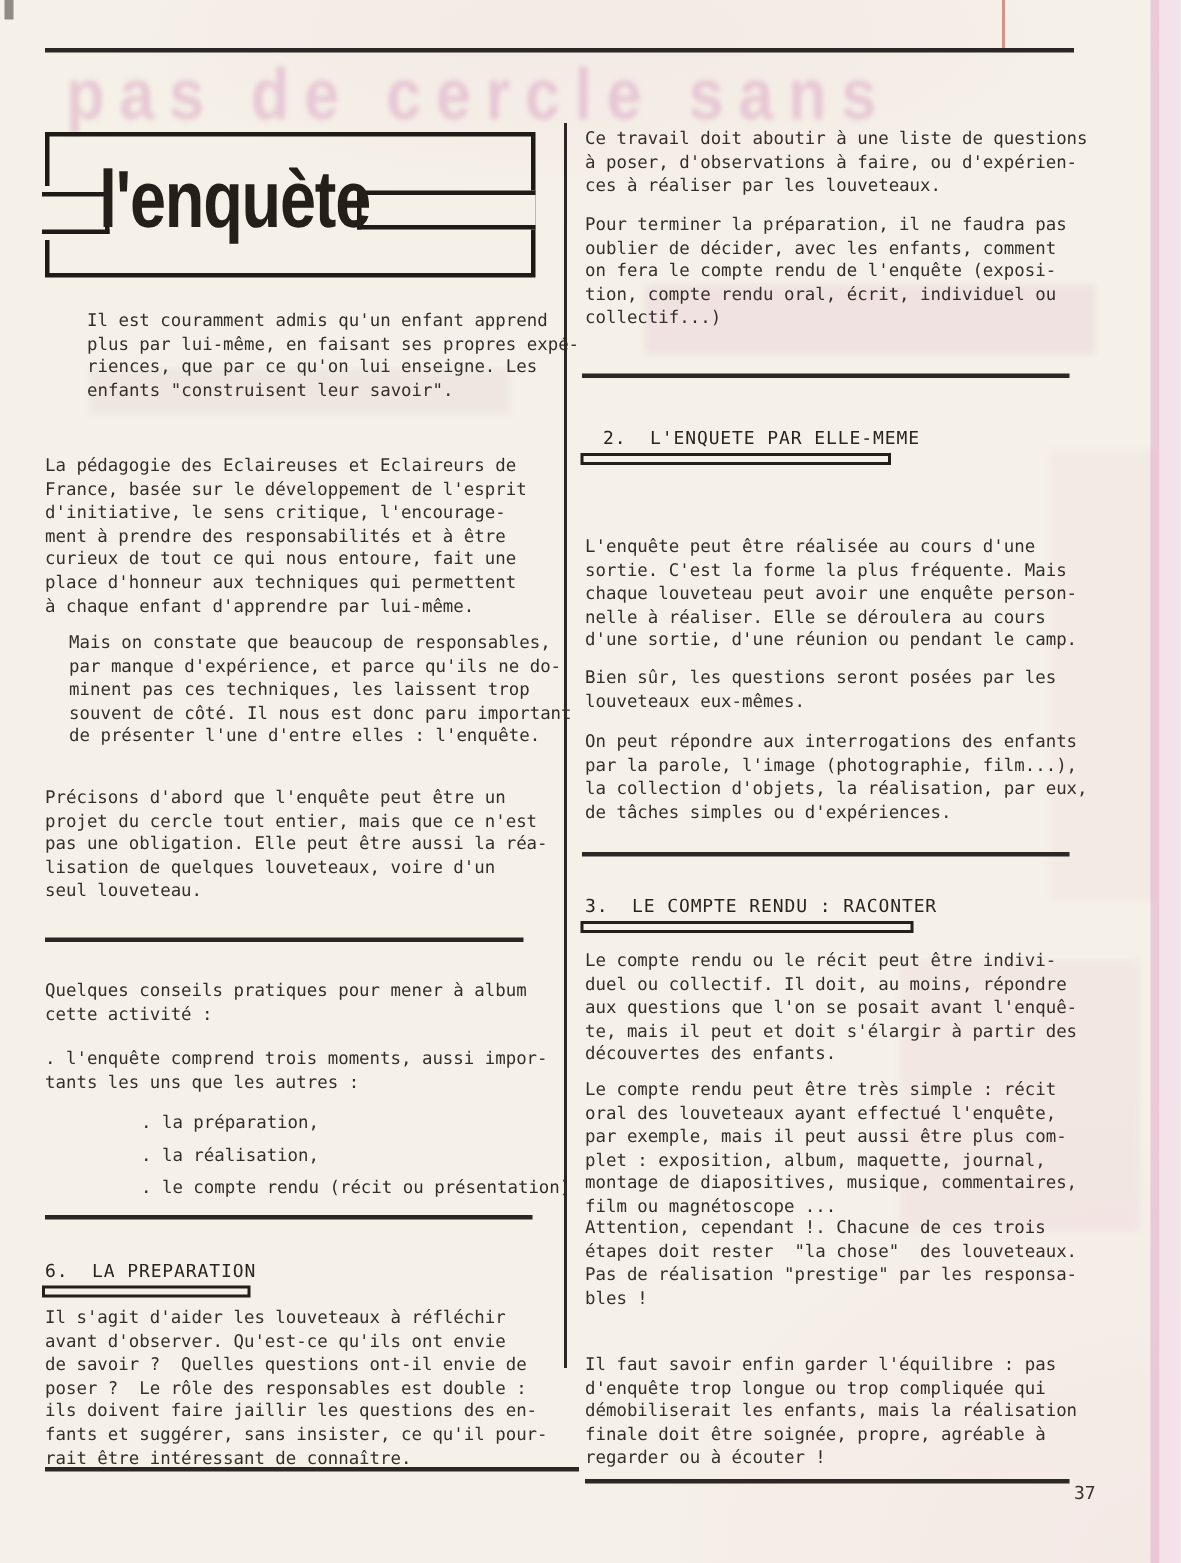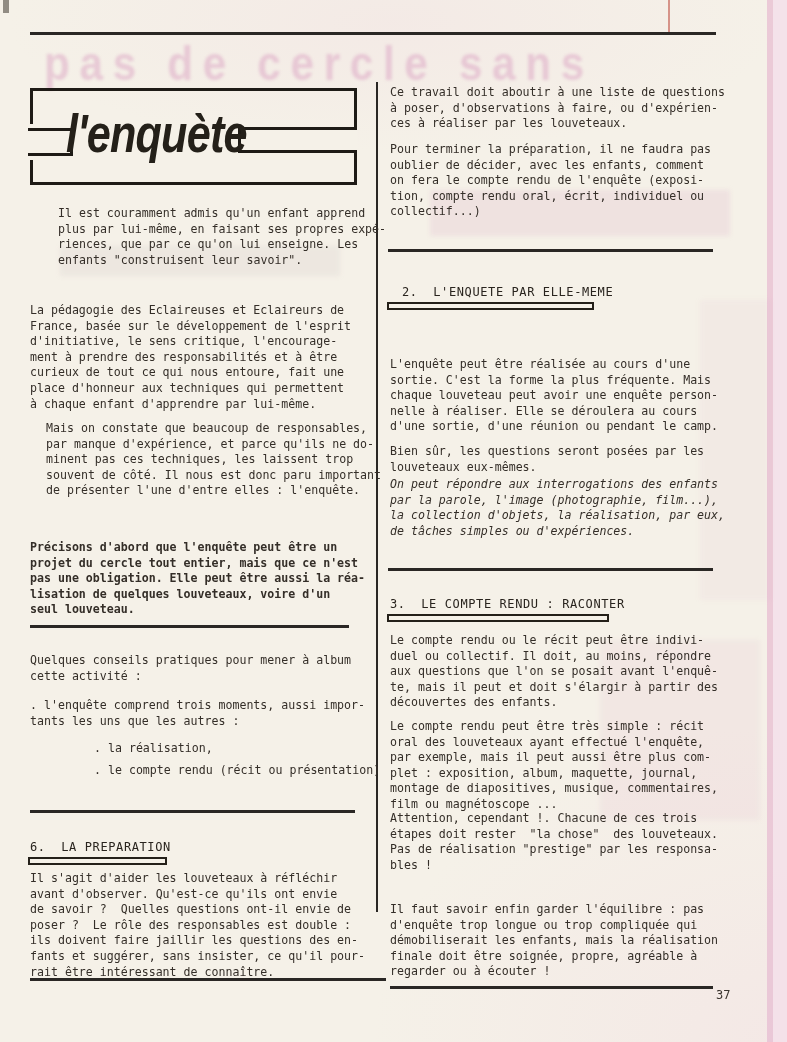--- a/index.html
+++ b/index.html
@@ -41,21 +41,20 @@
   .heading{
     position:absolute;font-size:12px;color:#29241e;letter-spacing:.6px;
     white-space:pre;
   }
   .hbar{position:absolute;height:4px;border:2px solid #242019;background:#f5f1e8;}
 
   
   .title-box{
     position:absolute;left:30px;top:88px;width:321px;height:91px;
     border:3px solid #1e1b16;
-    font-style:italic;
   }
   .title-text{
     position:absolute;left:33px;top:11px;
     font-family:"Liberation Sans", sans-serif;font-weight:700;font-size:54px;
     letter-spacing:-1px;color:#242019;
     transform:scaleX(.8);transform-origin:left top;white-space:nowrap;
   }
   .title-notch-gap{position:absolute;left:-5px;top:33px;width:9px;height:36px;background:#f5f1e8;}
   .title-notch-tab{
     position:absolute;left:-5px;top:37px;width:42px;height:22px;background:#f5f1e8;
@@ -104,34 +103,35 @@
 d'initiative, le sens critique, l'encourage-
 ment à prendre des responsabilités et à être
 curieux de tout ce qui nous entoure, fait une
 place d'honneur aux techniques qui permettent
 à chaque enfant d'apprendre par lui-même.</div>
 <div class="tp" style="left:46px;top:421px;">Mais on constate que beaucoup de responsables,
 par manque d'expérience, et parce qu'ils ne do-
 minent pas ces techniques, les laissent trop
 souvent de côté. Il nous est donc paru important
 de présenter l'une d'entre elles : l'enquête.</div>
-<div class="tp" style="left:30px;top:540px;font-weight:bold;">Précisons d'abord que l'enquête peut être un
+<div class="tp" style="left:30px;top:524px;">Précisons d'abord que l'enquête peut être un
 projet du cercle tout entier, mais que ce n'est
 pas une obligation. Elle peut être aussi la réa-
 lisation de quelques louveteaux, voire d'un
 seul louveteau.</div>
 
 <div class="rule" style="left:30px;top:625px;width:319px;"></div>
 
 <div class="tp" style="left:30px;top:653px;">Quelques conseils pratiques pour mener à album
 cette activité :</div>
 <div class="tp" style="left:30px;top:698px;">. l'enquête comprend trois moments, aussi impor-
 tants les uns que les autres :</div>
 
 <div style="position:absolute;left:94px;top:741px;">
+  <div class="tp" style="position:static;margin-bottom:6px;">. la préparation,</div>
   <div class="tp" style="position:static;margin-bottom:6px;">. la réalisation,</div>
   <div class="tp" style="position:static;">. le compte rendu (récit ou présentation)</div>
 </div>
 
 <div class="rule" style="left:30px;top:810px;width:325px;"></div>
 
 <div class="heading" style="left:30px;top:840px;">6.  LA PREPARATION</div>
 <div class="hbar" style="left:28px;top:857px;width:135px;"></div>
 <div class="tp" style="left:30px;top:871px;">Il s'agit d'aider les louveteaux à réfléchir
 avant d'observer. Qu'est-ce qu'ils ont envie
@@ -157,21 +157,21 @@
 <div class="heading" style="left:390px;top:285px;margin-left:12px;">2.  L'ENQUETE PAR ELLE-MEME</div>
 <div class="hbar" style="left:387px;top:302px;width:203px;"></div>
 
 <div class="tp" style="left:390px;top:357px;">L'enquête peut être réalisée au cours d'une
 sortie. C'est la forme la plus fréquente. Mais
 chaque louveteau peut avoir une enquête person-
 nelle à réaliser. Elle se déroulera au cours
 d'une sortie, d'une réunion ou pendant le camp.</div>
 <div class="tp" style="left:390px;top:444px;">Bien sûr, les questions seront posées par les
 louveteaux eux-mêmes.</div>
-<div class="tp" style="left:390px;top:477px;font-style:italic;">On peut répondre aux interrogations des enfants
+<div class="tp" style="left:390px;top:487px;">On peut répondre aux interrogations des enfants
 par la parole, l'image (photographie, film...),
 la collection d'objets, la réalisation, par eux,
 de tâches simples ou d'expériences.</div>
 
 <div class="rule" style="left:388px;top:568px;width:325px;"></div>
 
 <div class="heading" style="left:390px;top:597px;">3.  LE COMPTE RENDU : RACONTER</div>
 <div class="hbar" style="left:387px;top:614px;width:218px;"></div>
 
 <div class="tp" style="left:390px;top:633px;">Le compte rendu ou le récit peut être indivi-

